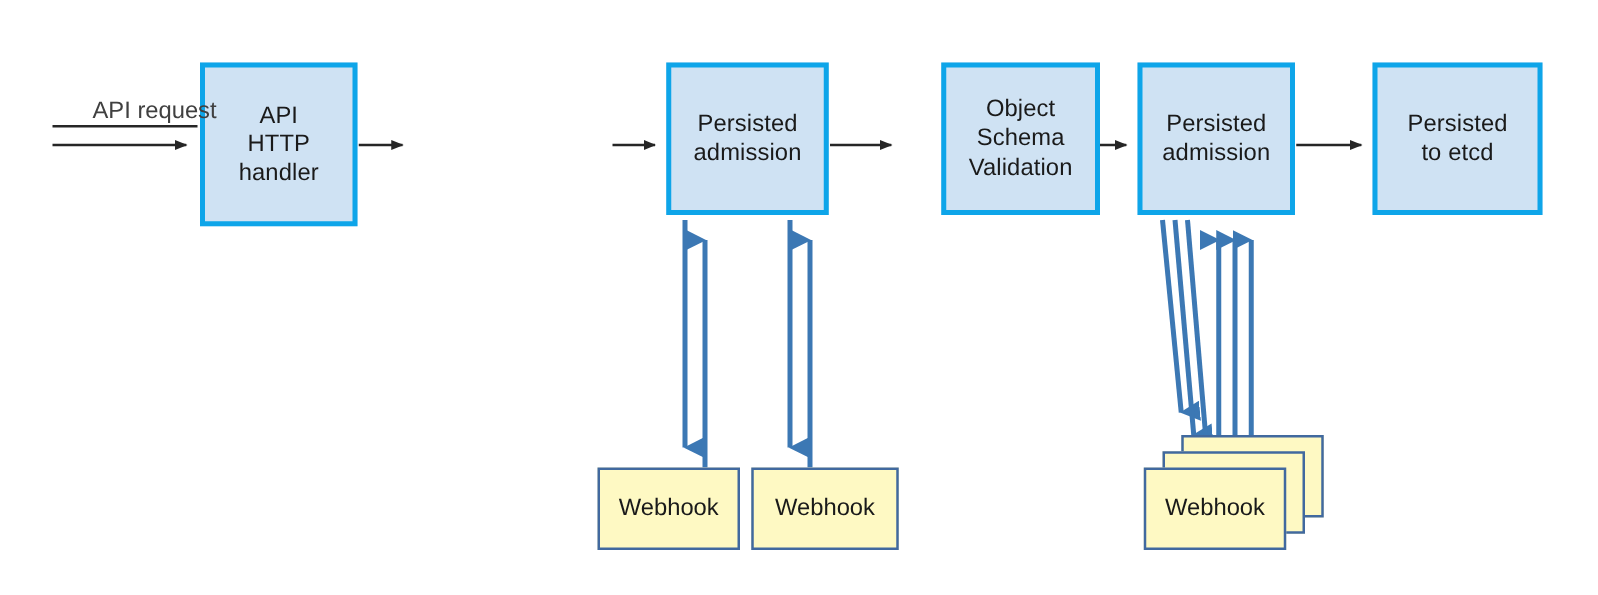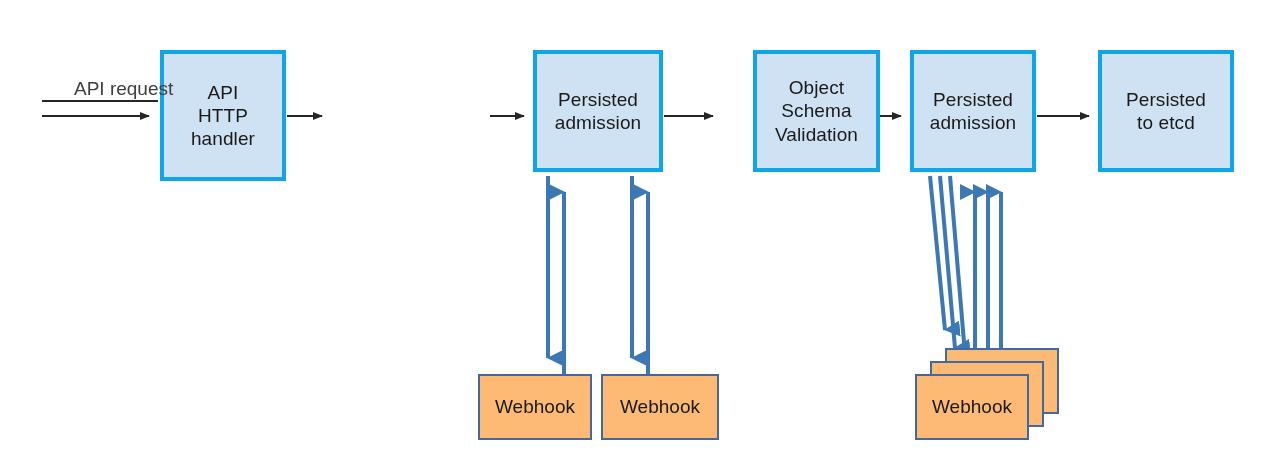--- a/index.html
+++ b/index.html
@@ -43,21 +43,21 @@
     white-space: pre-line;
     z-index: 3;
   }
   .webhook-box {
     position: absolute;
     box-sizing: border-box;
     display: flex;
     align-items: center;
     justify-content: center;
     text-align: center;
-    background: #fdba74;
+    background: #fef9c3;
     border: 2px solid #41699f;
     color: #1a1a1a;
     font-size: 19px;
     line-height: 1.2;
   }
   .webhook-stack-back {
     z-index: 2;
   }
   .webhook-stack-mid {
     z-index: 4;

